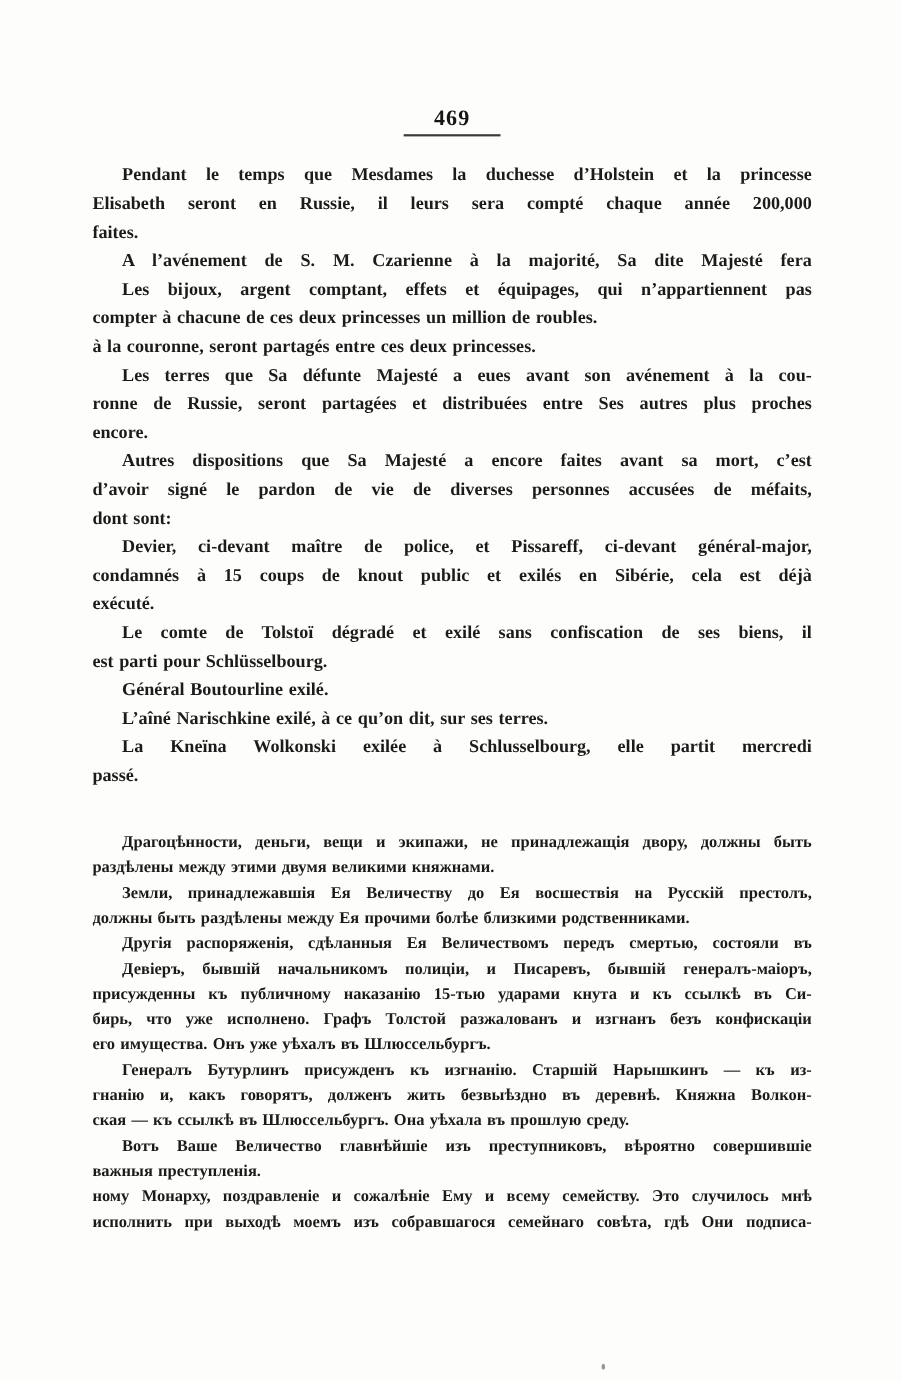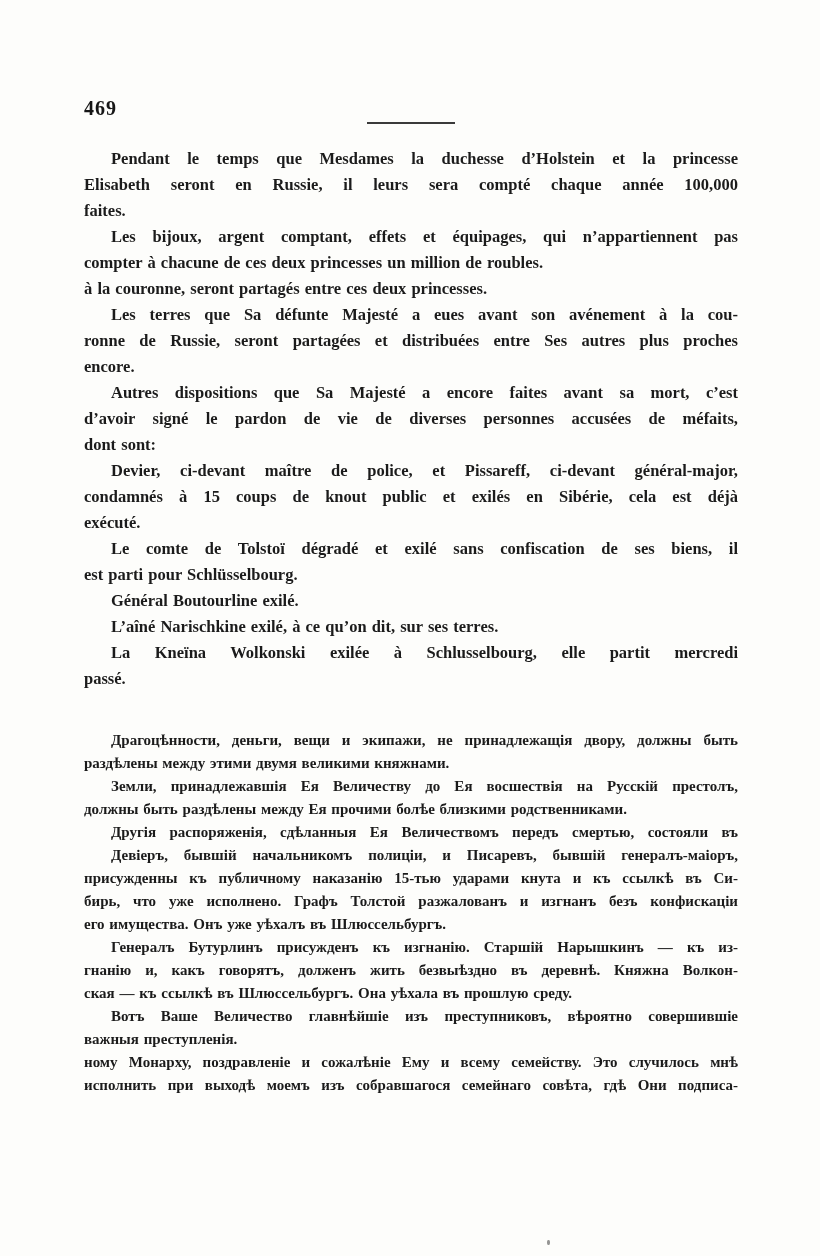--- a/index.html
+++ b/index.html
@@ -21,21 +21,21 @@
     background: #fdfdfb;
   }
   .content {
     position: absolute;
     left: 84px;
     top: 0;
     width: 654px;
   }
   .page-header {
     padding-top: 97px;
-    text-align: left;
+    text-align: center;
   }
   .page-number {
     font-size: 20px;
     font-weight: 700;
     letter-spacing: 1px;
     line-height: 22px;
     color: #161616;
   }
   .page-number-rule {
     width: 88px;
@@ -97,22 +97,23 @@
 <div class="page">
   <div class="content">
 
     <div class="page-header">
       <div class="page-number">469</div>
       <div class="page-number-rule"></div>
     </div>
 
     <div class="section french-section">
         <div class="line first">Pendant le temps que Mesdames la duchesse d’Holstein et la princesse</div>
-        <div class="line">Elisabeth seront en Russie, il leurs sera compté chaque année 100,000</div>
+        <div class="line">Elisabeth seront en Russie, il leurs sera compté chaque année 200,000</div>
         <div class="line last">faites.</div>
+        <div class="line first">A l’avénement de S. M. Czarienne à la majorité, Sa dite Majesté fera</div>
         <div class="line first">Les bijoux, argent comptant, effets et équipages, qui n’appartiennent pas</div>
         <div class="line last">compter à chacune de ces deux princesses un million de roubles.</div>
         <div class="line last">à la couronne, seront partagés entre ces deux princesses.</div>
         <div class="line first">Les terres que Sa défunte Majesté a eues avant son avénement à la cou-</div>
         <div class="line">ronne de Russie, seront partagées et distribuées entre Ses autres plus proches</div>
         <div class="line last">encore.</div>
         <div class="line first">Autres dispositions que Sa Majesté a encore faites avant sa mort, c’est</div>
         <div class="line">d’avoir signé le pardon de vie de diverses personnes accusées de méfaits,</div>
         <div class="line last">dont sont:</div>
         <div class="line first">Devier, ci-devant maître de police, et Pissareff, ci-devant général-major,</div>

